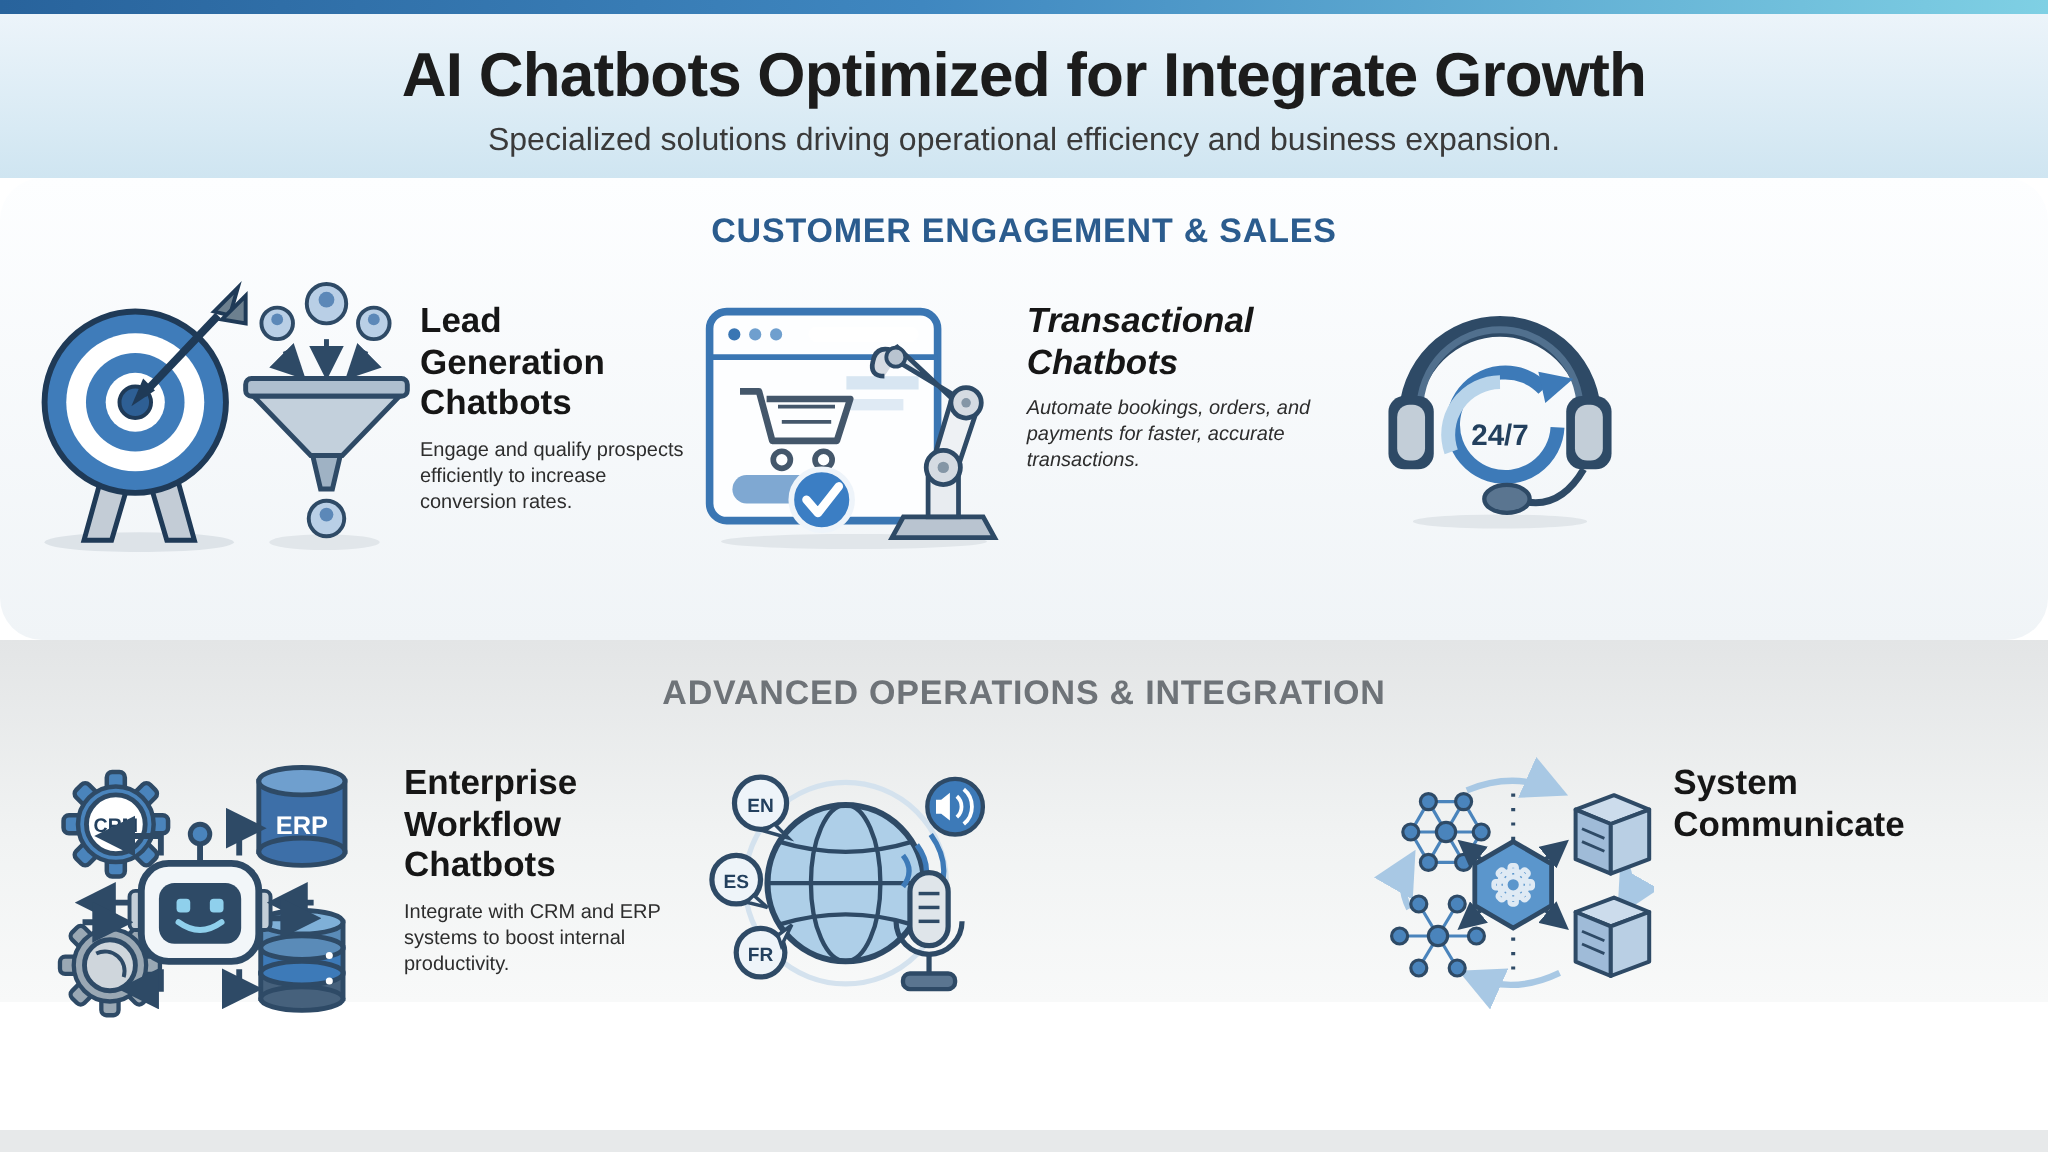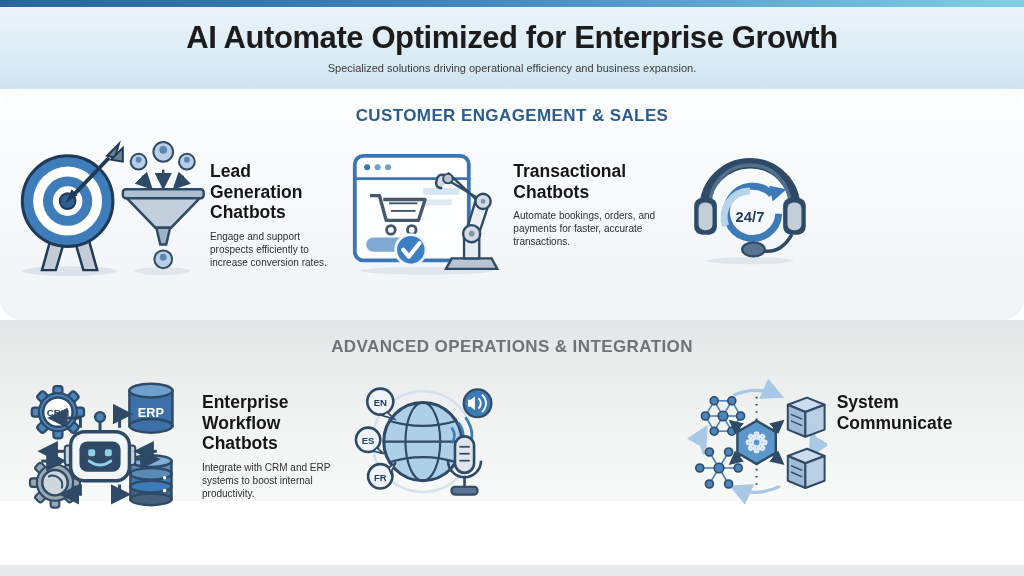--- a/index.html
+++ b/index.html
@@ -5,38 +5,38 @@
   * { margin:0; padding:0; box-sizing:border-box; }
   html,body { width:1024px; height:576px; overflow:hidden; }
   body { font-family:"Liberation Sans", sans-serif; background:#ffffff; }
 
   .topbar { height:7px; background:linear-gradient(90deg,#28639c 0%,#3f87c0 45%,#7bccе3 80%, #7fd0e4 100%);
             background:linear-gradient(90deg,#28639c 0%,#3f87c0 45%,#7fd0e4 100%); }
 
   .header { height:82px; text-align:center; padding-top:13px;
             background:linear-gradient(180deg,#ecf4fa 0%,#d8eaf4 70%,#cfe5f1 100%); }
   .header h1 { font-size:31px; font-weight:700; color:#1c1c1c; letter-spacing:-0.4px; }
-  .header p  { font-size:11px; color:#3a3a3a; margin-top:6px; }
+  .header p  { font-size:16px; color:#3a3a3a; margin-top:6px; }
 
   .section1 { height:231px; background:linear-gradient(180deg,#fdfeff 0%,#f0f4f7 100%);border-radius:21px; }
   .section2 { height:181px; background:linear-gradient(180deg,#e3e5e6 0%,#f1f3f3 55%,#f8f9f9 100%); }
   .sec-head { text-align:center; font-size:17px; font-weight:700; letter-spacing:0.4px; padding-top:17px; }
   .section1 .sec-head { color:#2b5c8e; }
   .section2 .sec-head { color:#6e7378; }
 
   .row { display:flex; padding:14px 12px 0 12px; }
   .item { flex:1; display:flex; align-items:flex-start; }
   .icon-box { flex:none; display:flex; justify-content:center; }
   .txt { padding-top:10px; }
-  .txt h3 { font-size:17.5px; font-weight:700; color:#161616; line-height:1.18;margin-top:11px; }
+  .txt h3 { font-size:17.5px; font-weight:700; color:#161616; line-height:1.18; }
   .txt p  { font-size:10px; color:#2d2d2d; line-height:1.3; margin-top:7px; }
 
   
   .i1 .icon-box{width:198px;} .i1 .txt h3{max-width:165px;} .i1 .txt p{max-width:172px;}
-  .i2 .icon-box{width:152px; margin-left:6px;} .i2 .txt{margin-left:10px;} .i2 .txt h3{max-width:150px;} .i2 .txt p{max-width:184px;}
+  .i2 .icon-box{width:152px; margin-left:6px;} .i2 .txt{margin-left:10px;font-style:italic;} .i2 .txt h3{max-width:150px;} .i2 .txt p{max-width:184px;}
   .i3 .icon-box{width:122px; margin-left:10px;} .i3 .txt{margin-left:12px;} .i3 .txt h3{max-width:150px;} .i3 .txt p{max-width:168px;}
   .i4 .icon-box{width:178px;} .i4 .txt{margin-left:12px;} .i4 .txt h3{max-width:182px;} .i4 .txt p{max-width:168px;}
   .i5 .icon-box{width:152px; margin-left:4px;} .i5 .txt{margin-left:8px;} .i5 .txt h3{max-width:168px;} .i5 .txt p{max-width:196px;}
   .i6 .icon-box{width:140px; margin-left:8px;} .i6 .txt{margin-left:10px;} .i6 .txt h3{max-width:135px;} .i6 .txt p{max-width:178px;}
 
   .footer { height:11px; background:#e7e9ea; position:absolute; bottom:0; left:0; right:0; }
 
   svg text { font-family:"Liberation Sans", sans-serif; }
   .hidden-defs { position:absolute; width:0; height:0; }
 </style>
@@ -57,21 +57,21 @@
     </marker>
     <marker id="ahl" markerWidth="7" markerHeight="7" refX="5" refY="3.5" orient="auto">
       <path d="M0,0 L7,3.5 L0,7 Z" fill="#a8c8e4"></path>
     </marker>
   </defs>
 </svg>
 
 <div class="topbar"></div>
 
 <div class="header">
-  <h1>AI Automate Optimized for Enterprise Growth</h1>
+  <h1>AI Chatbots Optimized for Integrate Growth</h1>
   <p>Specialized solutions driving operational efficiency and business expansion.</p>
 </div>
 
 <div class="section1">
   <div class="sec-head">CUSTOMER ENGAGEMENT &amp; SALES</div>
   <div class="row">
 
     <div class="item i1">
       <div class="icon-box">
         <svg width="198" height="138" viewBox="0 0 200 140">
@@ -99,21 +99,21 @@
           <path d="M173,36 Q170,43 166,47" fill="none" stroke="#2e4a66" stroke-width="2.5" marker-end="url(#ah)"></path>
           <rect x="112" y="50" width="82" height="9" rx="3" fill="#aebfcf" stroke="#2e4a66" stroke-width="2.5"></rect>
           <polygon points="116,59 190,59 161,89 145,89" fill="#c3d0dc" stroke="#2e4a66" stroke-width="2.5"></polygon>
           <polygon points="146,89 160,89 156,106 150,106" fill="#9fb2c4" stroke="#2e4a66" stroke-width="2.5"></polygon>
           <circle cx="153" cy="121" r="9" fill="#b9cfe6" stroke="#2e4a66" stroke-width="2"></circle>
           <circle cx="153" cy="119" r="3.5" fill="#5c88b8"></circle>
         </svg>
       </div>
       <div class="txt">
         <h3>Lead Generation Chatbots</h3>
-        <p>Engage and support prospects efficiently to increase conversion rates.</p>
+        <p>Engage and qualify prospects efficiently to increase conversion rates.</p>
       </div>
     </div>
 
     <div class="item i2">
       <div class="icon-box">
         <svg width="152" height="138" viewBox="0 0 160 140">
           <ellipse cx="80" cy="135" rx="70" ry="4" fill="#e1e6ea"></ellipse>
           <rect x="4" y="14" width="120" height="110" rx="9" fill="#fdfeff" stroke="#3a76b3" stroke-width="4"></rect>
           <path d="M4,38 h120" stroke="#3a76b3" stroke-width="3"></path>
           <circle cx="17" cy="26" r="3.2" fill="#3a76b3"></circle>

